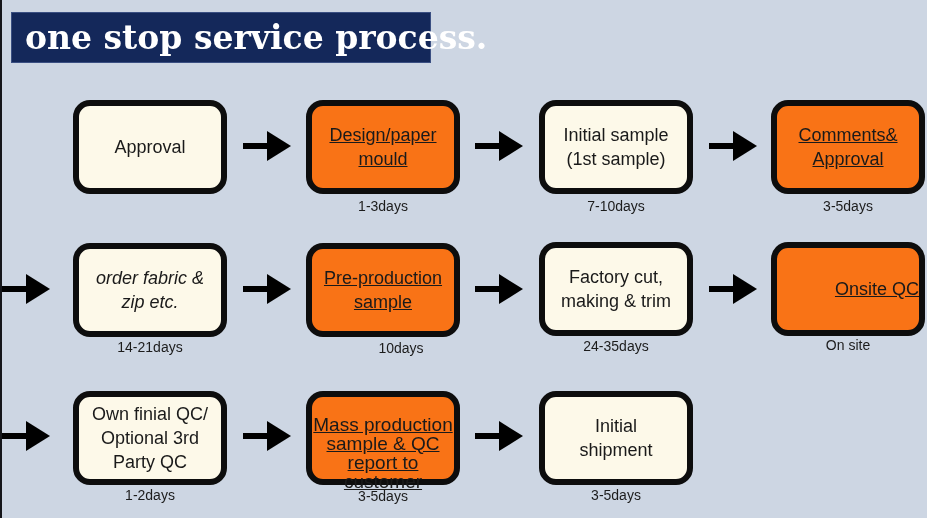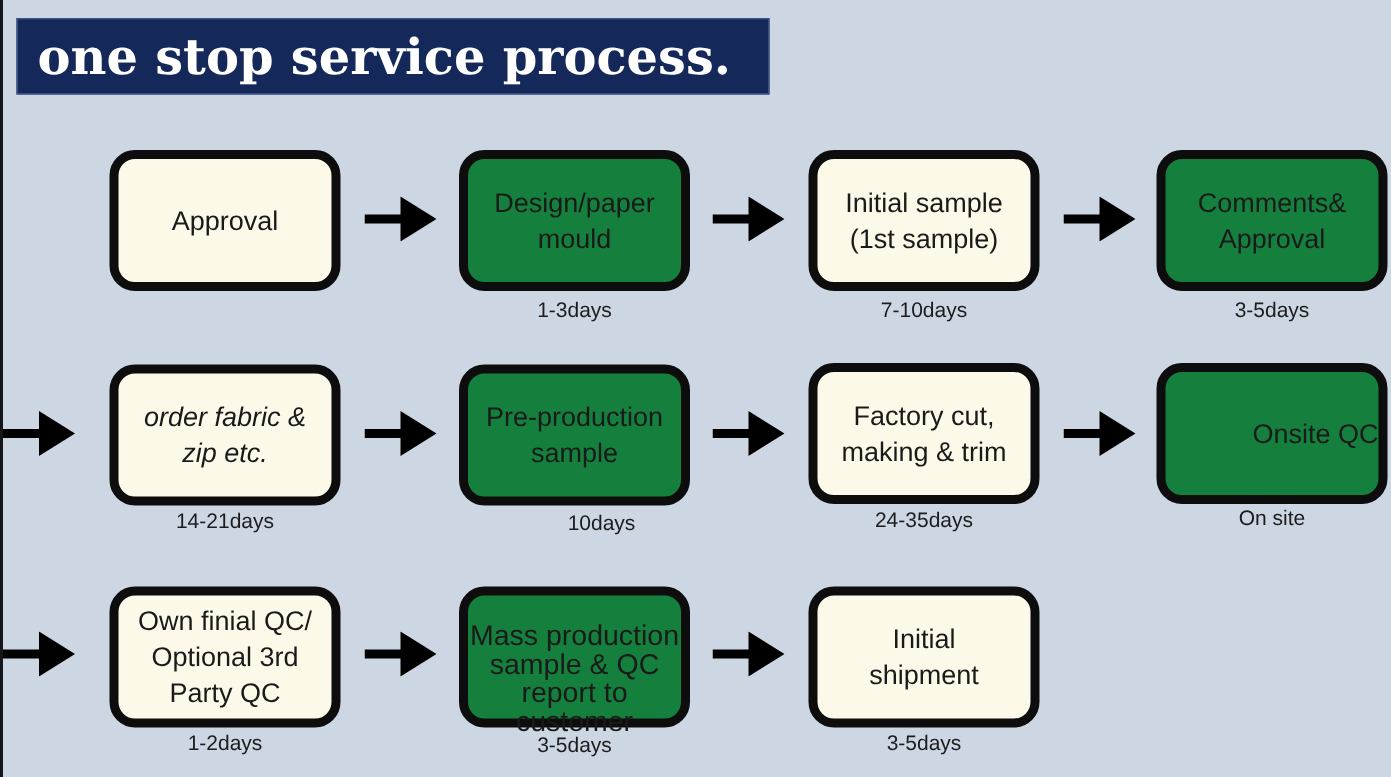--- a/index.html
+++ b/index.html
@@ -6,35 +6,35 @@
   body {
     width: 927px; height: 518px; overflow: hidden; position: relative;
     background: #cdd6e3;
     font-family: "Liberation Sans", sans-serif;
   }
   .left-edge {
     position: absolute; left: 0; top: 0; width: 2px; height: 518px;
     background: #15161a;
   }
   .title-banner {
-    position: absolute; left: 11px; top: 12px; width: 502px; height: 51px;
+    position: absolute; left: 11px; top: 12px; width: 420px; height: 51px;
     background: #14285a; border: 1px solid #3a4f82; box-sizing: border-box;
     color: #ffffff;
     font-family: "DejaVu Serif", "Liberation Serif", serif;
     font-weight: bold; font-size: 33px; line-height: 49px;
     padding-left: 13px; white-space: nowrap; letter-spacing: 0px;
   }
   .step {
     position: absolute; width: 154px; height: 94px;
     border: 6px solid #0d0d0d; border-radius: 17px; box-sizing: border-box;
     display: flex; align-items: center; justify-content: center;
     text-align: center; color: #1a1a1a; font-size: 18px; line-height: 24px;
   }
   .step.cream { background: #fdf9e9; }
-  .step.blue { background: #15803d; }
+  .step.blue { background: #f97316; text-decoration: underline; }
   .step .label { white-space: pre-line; }
   .step.small .label { font-size: 19px; line-height: 19px; margin-top: 29px; }
   .duration {
     position: absolute; width: 154px; text-align: center;
     font-size: 14px; color: #1c1c1c; line-height: 16px;
   }
   .arrow {
     position: absolute; width: 48px; height: 30px;
   }
 </style>

